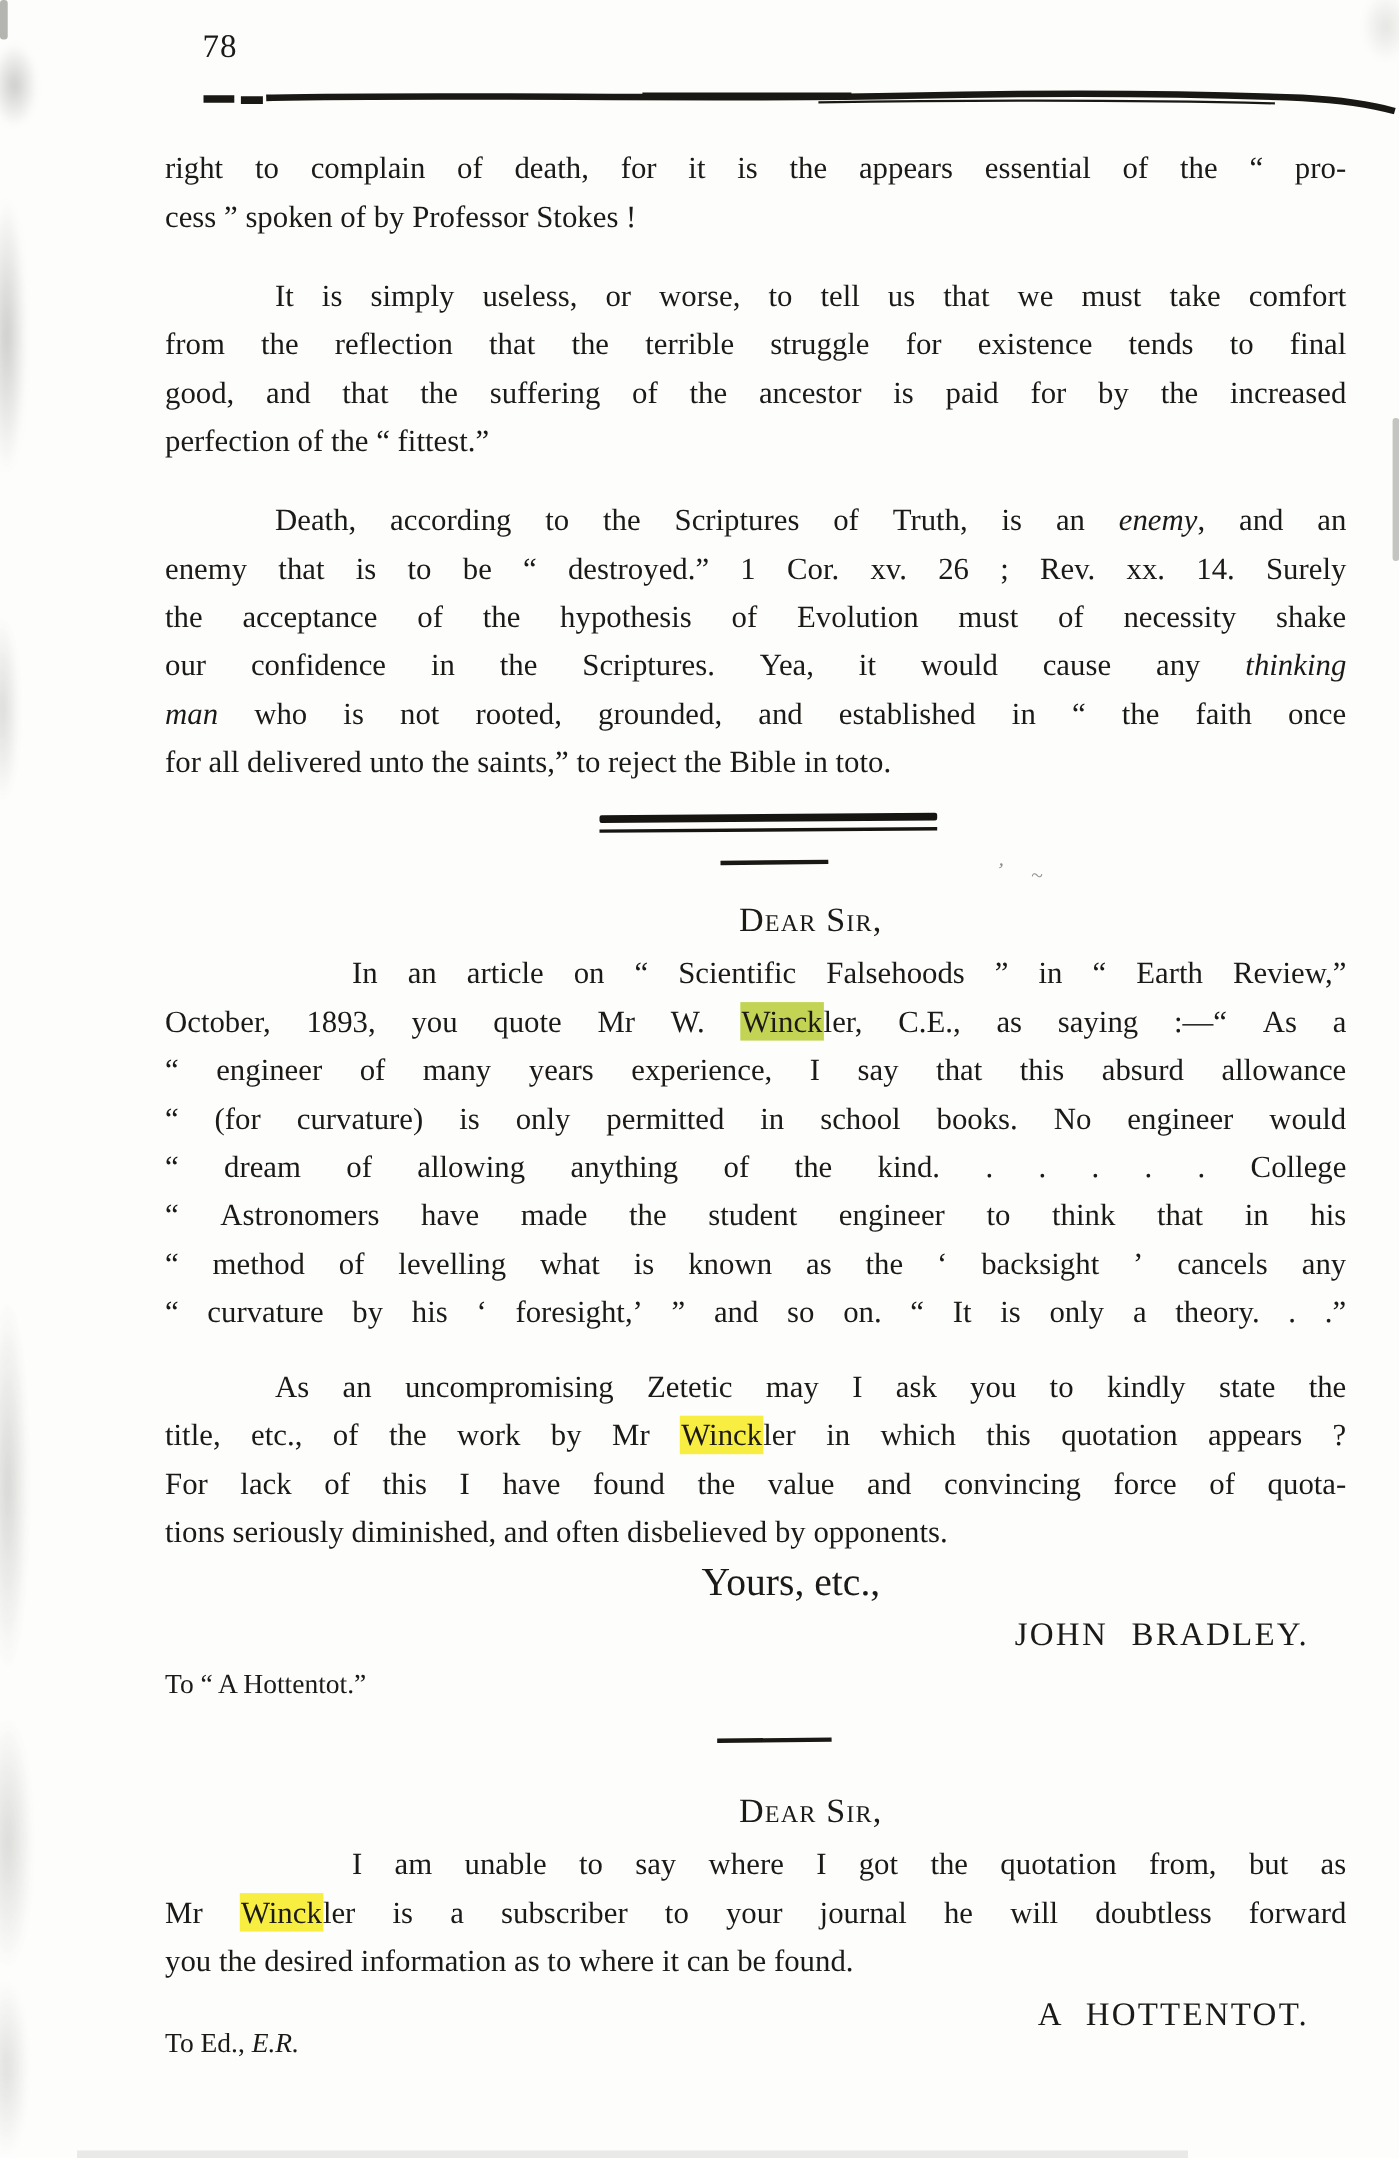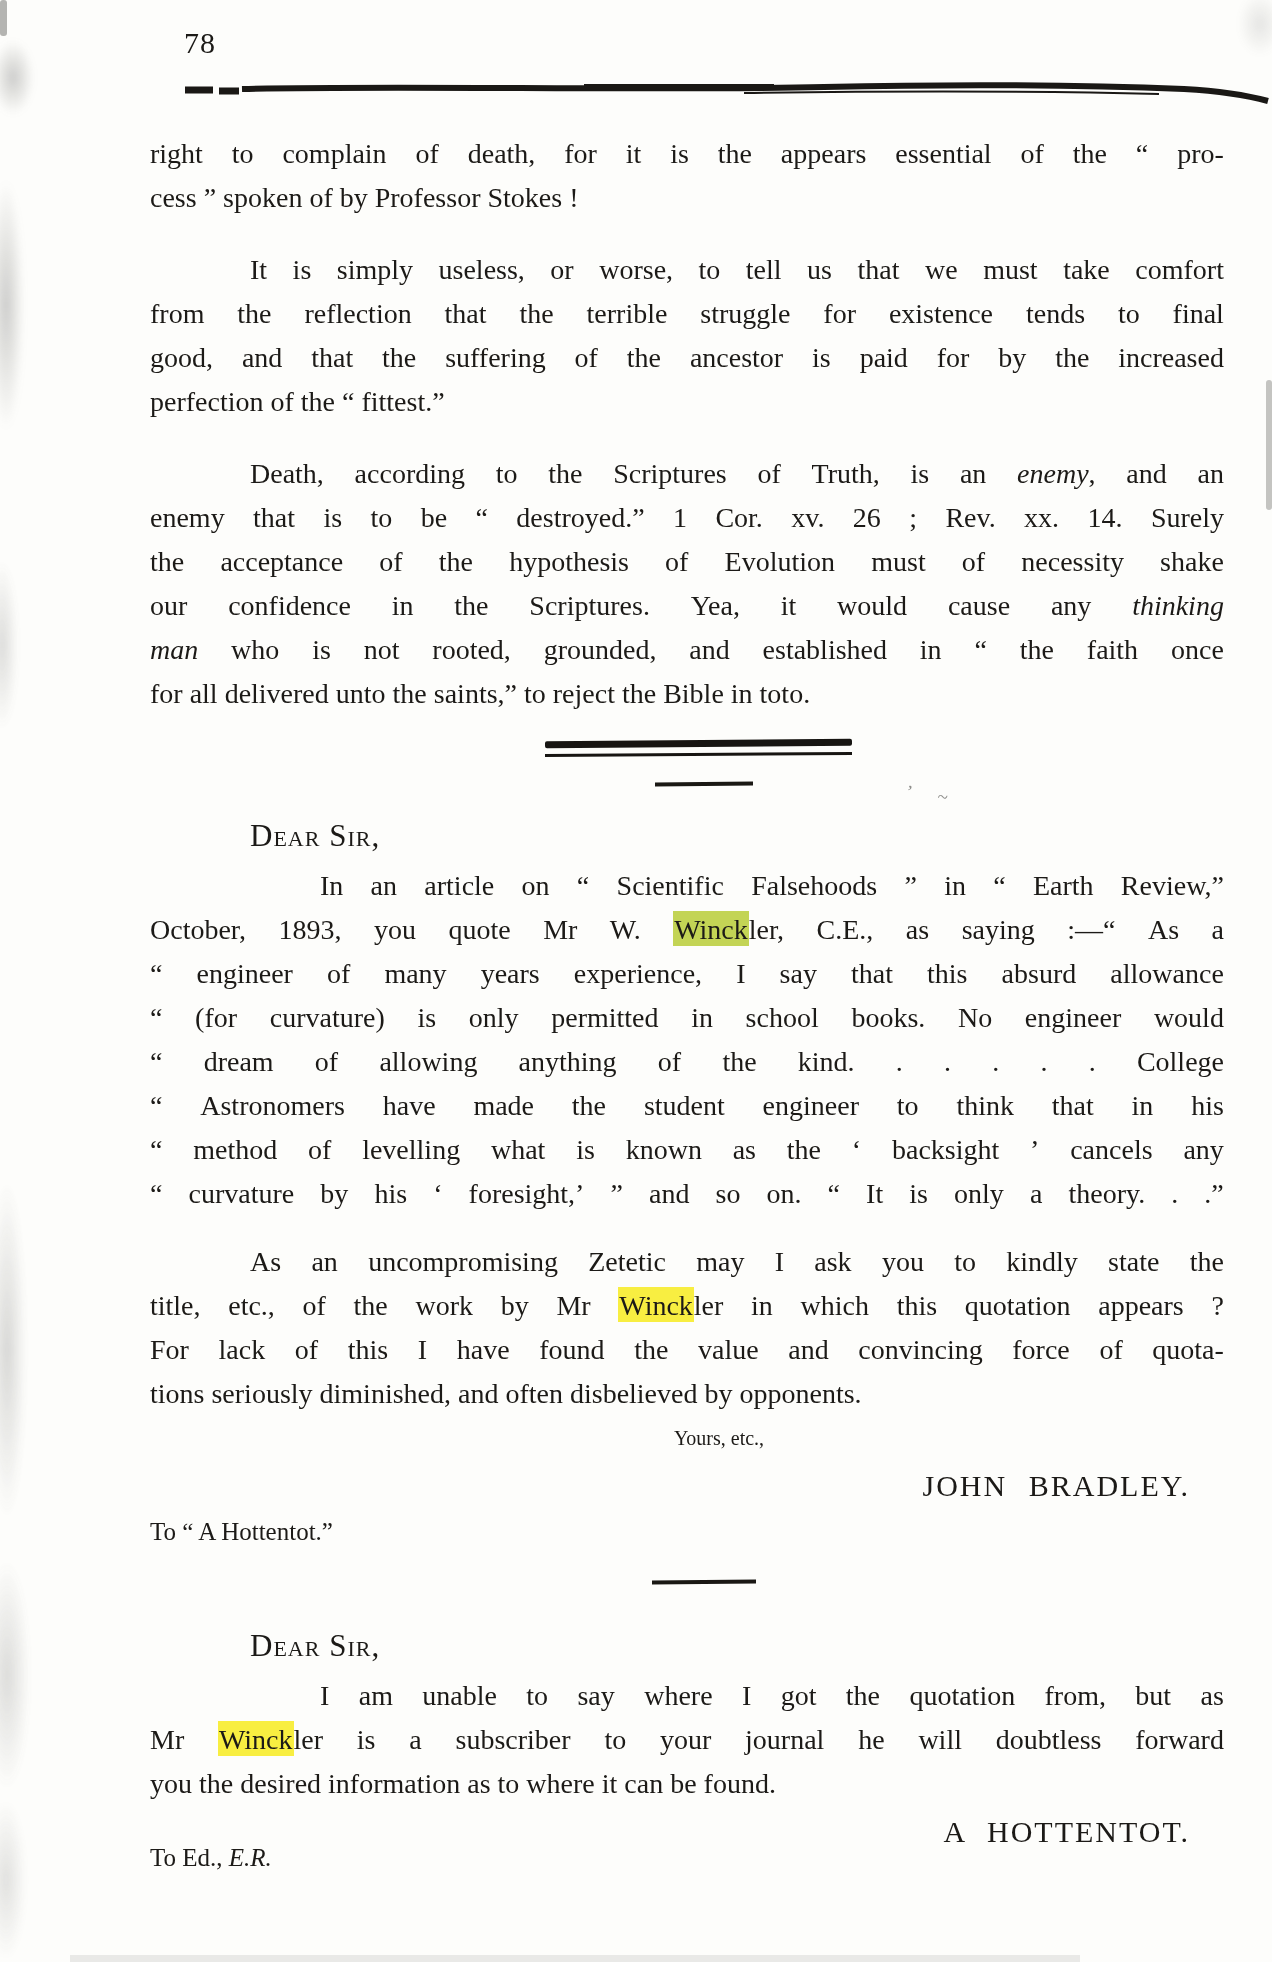--- a/index.html
+++ b/index.html
@@ -36,26 +36,26 @@
   .heading{ position:relative; margin:22px 0 0; text-align:center; font-size:31px;
     font-weight:bold; letter-spacing:2px; word-spacing:14px; }
   .stray{ position:absolute; left:756px; top:6px; font-size:19px; color:#8f8f8c;
     letter-spacing:4px; font-weight:normal; transform:rotate(8deg); }
 
   .shortrule{ width:98px; height:4px; background:#1a1814; margin:26px auto 0;
     transform:translateX(17px) rotate(-0.6deg); }
   .shortrule.mid{ margin-top:26px; height:4px; width:104px; }
 
   .salutation{ margin:28px 0 0 100px; font-variant:small-caps; font-size:31px;
-    letter-spacing:1px; height:44px; line-height:44px; }
+    letter-spacing:1px; height:44px; line-height:44px;text-align:center; }
   .salutation.second{ margin-top:40px; }
   .letter-para{ margin-top:6px; }
   .letter-para.gap{ margin-top:24px; }
 
-  .closing{ text-align:center; font-size:20px; height:44px; line-height:44px;
+  .closing{ text-align:center; font-size:36px; height:44px; line-height:44px;
     transform:translateX(32px); margin-top:0; }
   .signature{ text-align:right; font-size:30px; letter-spacing:2px; word-spacing:12px;
     height:44px; line-height:44px; padding-right:34px; margin-top:4px; }
   .addressee{ font-size:25px; height:44px; line-height:44px; margin-top:2px; }
   .addressee.last{ margin-top:-18px; }
 
   
   .smudge{ position:absolute; border-radius:50%;
     background:radial-gradient(closest-side, rgba(95,95,92,.30), rgba(120,120,118,0));
     filter:blur(3px); }

